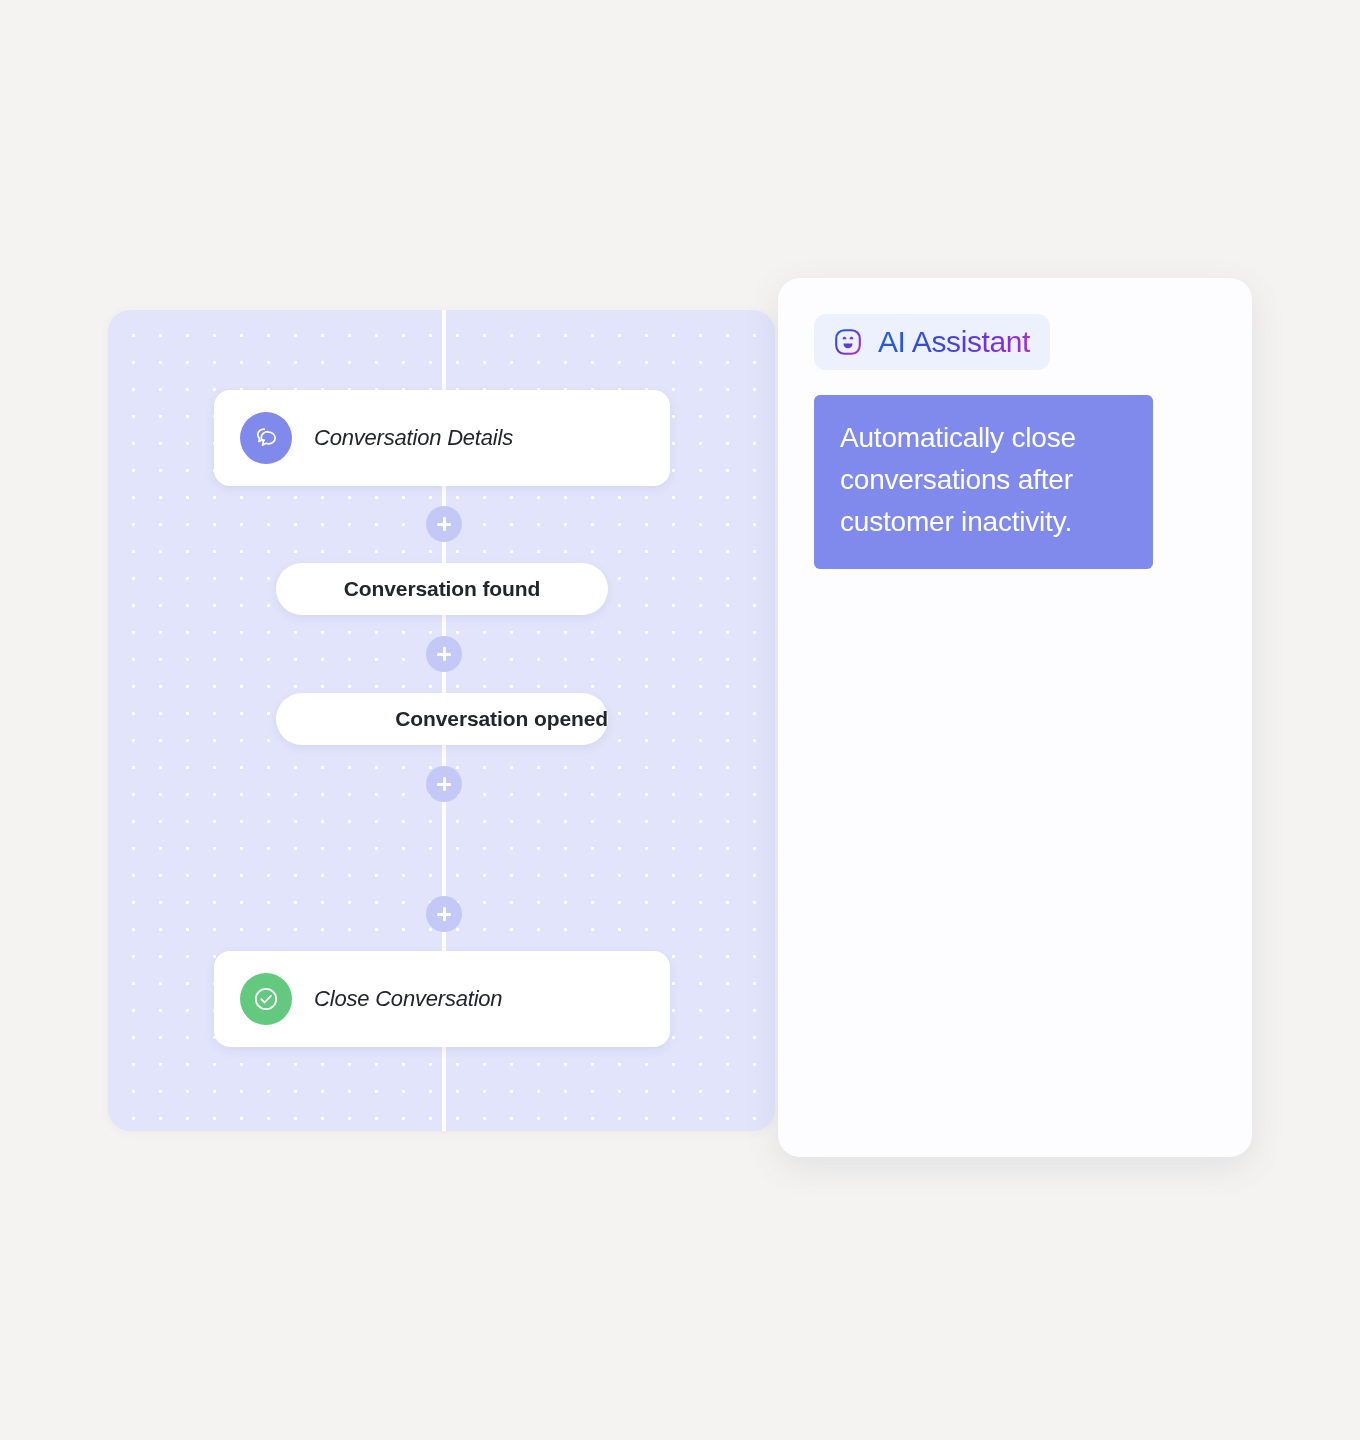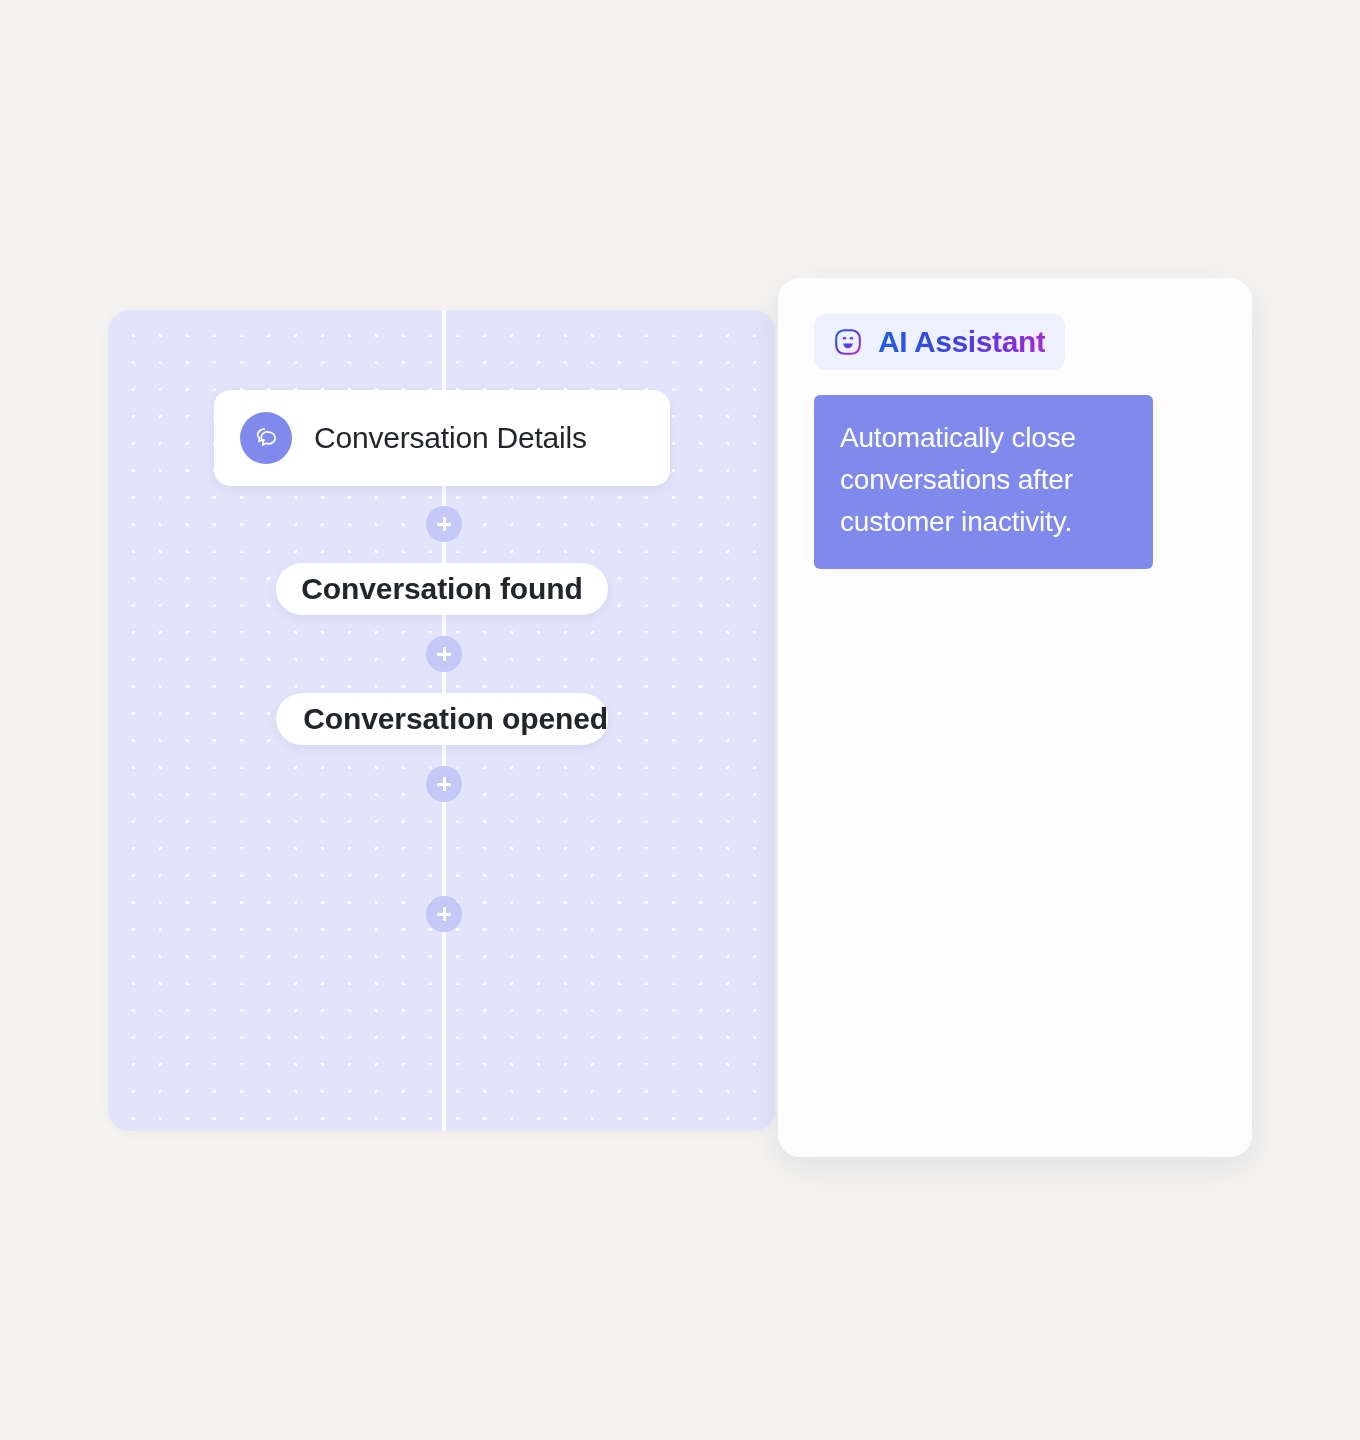--- a/index.html
+++ b/index.html
@@ -73,44 +73,45 @@
     display: flex;
     align-items: center;
     justify-content: center;
     flex: 0 0 auto;
   }
   .card-icon.icon-blue  { background: #7f8aec; }
   .card-icon.icon-green { background: #63c97f; }
 
   .card-label {
     margin-left: 22px;
-    font-size: 30px;
+    font-size: 22px;
     color: #22252b;
     letter-spacing: -0.2px;
     white-space: nowrap;
+    font-style: italic;
   }
 
   .flow-pill {
     position: absolute;
     left: 168px;
     width: 332px;
     height: 52px;
     background: #ffffff;
     border-radius: 26px;
     box-shadow: 0 3px 9px rgba(90, 95, 150, 0.10);
     display: flex;
     align-items: center;
     justify-content: center;
   }
   #pill-conversation-found  { top: 253px; }
   #pill-conversation-opened { top: 383px; justify-content: flex-end; }
   #pill-customer-inactive   { top: 513px; }
 
   .pill-label {
-    font-size: 30px;
+    font-size: 21px;
     font-weight: bold;
     color: #22252b;
     letter-spacing: -0.1px;
     white-space: nowrap;
   }
 
   .connector-add {
     position: absolute;
     left: 318px;
     width: 36px;
@@ -161,21 +162,21 @@
     background: #edf1fd;
     border-radius: 12px;
     display: flex;
     align-items: center;
     padding: 0 20px 0 18px;
     box-sizing: border-box;
   }
   #assistant-badge-title {
     margin-left: 14px;
     font-size: 30px;
-    font-weight: bold;
+    font-weight: normal;
     letter-spacing: -0.4px;
     background: linear-gradient(100deg, #1f5fe0 0%, #3a45dd 42%, #7b2fdc 76%, #a42ed0 100%);
     -webkit-background-clip: text;
     background-clip: text;
     color: transparent;
     white-space: nowrap;
   }
 
   #assistant-message {
     position: absolute;
@@ -231,20 +232,29 @@
 
     <div class="connector-add" id="add-node-3">
       <span class="plus-glyph"></span>
     </div>
 
 
     <div class="connector-add" id="add-node-4">
       <span class="plus-glyph"></span>
     </div>
 
+    <div class="flow-card" id="card-close-conversation">
+      <span class="card-icon icon-green">
+        <svg width="30" height="30" viewBox="0 0 30 30" aria-hidden="true">
+          <circle cx="15" cy="15" r="10.2" fill="none" stroke="#ffffff" stroke-width="1.8"></circle>
+          <path d="M10.3 15.2l3.3 3.3 6.3-6.6" fill="none" stroke="#ffffff" stroke-width="1.8" stroke-linecap="round" stroke-linejoin="round"></path>
+        </svg>
+      </span>
+      <span class="card-label">Close Conversation</span>
+    </div>
 
   </div>
 </div>
 
 <div id="assistant-panel">
 
   <div id="assistant-badge">
     <span style="flex:0 0 auto;display:flex;">
       <svg width="32" height="32" viewBox="0 0 32 32" aria-hidden="true">
         <defs>

